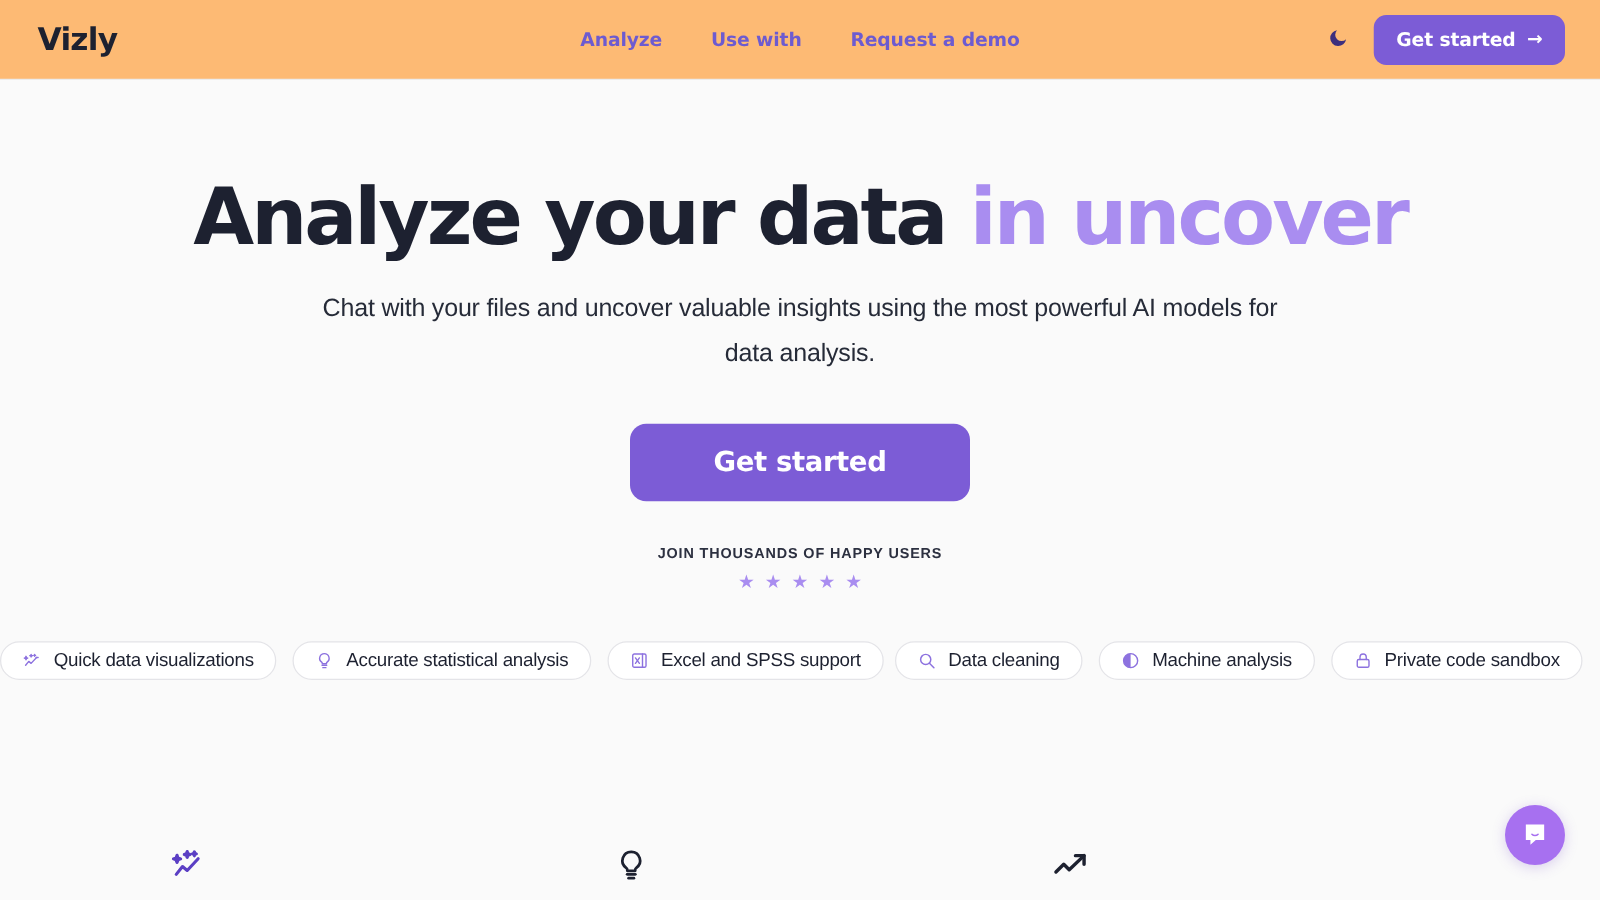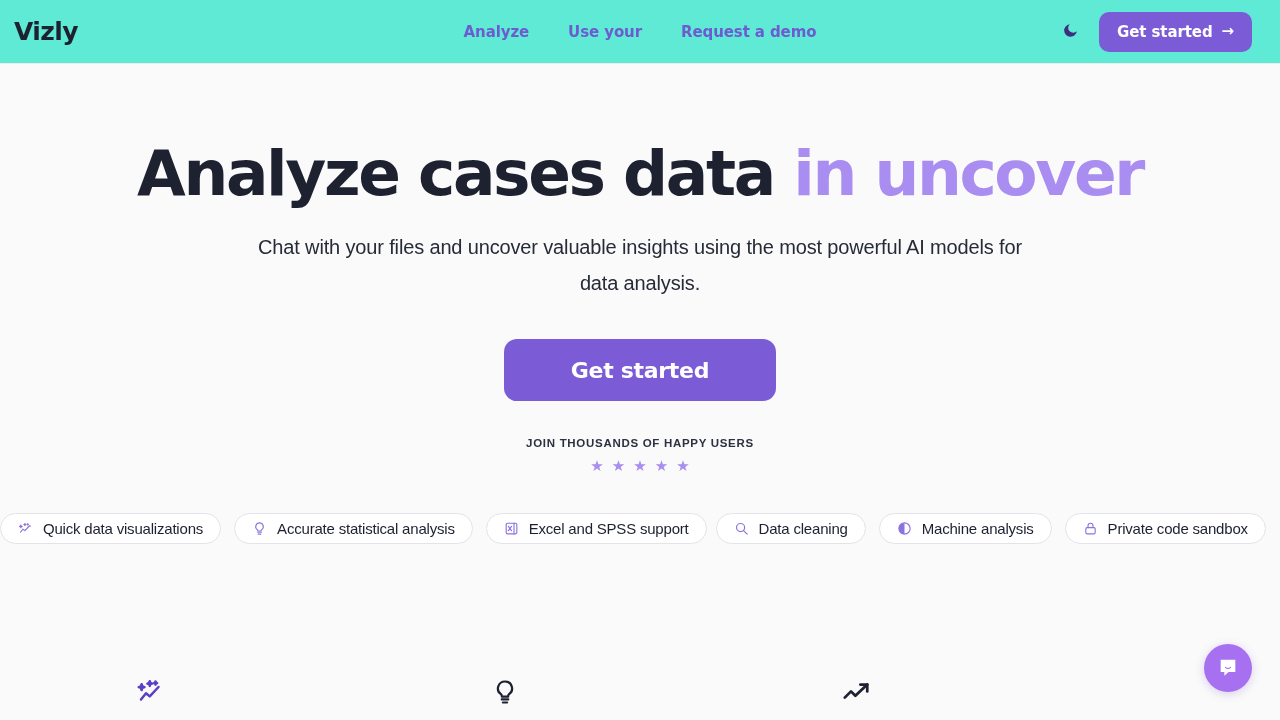--- a/index.html
+++ b/index.html
@@ -14,25 +14,25 @@
     font-family: "Liberation Sans", sans-serif;
     background: #fafafa;
     color: #1f2333;
     position: relative;
   }
 
   
   .header {
     height: 64px;
     width: 100%;
-    background: #5eead4;
+    background: #fdba74;
     border-bottom: 1px solid #ececec;
     display: flex;
     align-items: center;
-    padding: 0 28px 0 14px;
+    padding: 0 28px 0 30px;
     position: relative;
   }
 
   .logo {
     font-size: 25px;
     font-weight: 700;
     letter-spacing: -0.6px;
     color: #1d2130;
     font-family: "DejaVu Sans", sans-serif;
   }
@@ -225,21 +225,21 @@
   }
 </style>
 </head>
 <body>
 
 <header class="header">
   <div class="logo">Vizly</div>
 
   <nav class="nav">
     <a class="nav-link" href="#">Analyze</a>
-    <a class="nav-link" href="#">Use your</a>
+    <a class="nav-link" href="#">Use with</a>
     <a class="nav-link" href="#">Request a demo</a>
   </nav>
 
   <div class="header-right">
     <button class="theme-toggle">
       <span>
         <svg width="17" height="17" viewBox="0 0 24 24" fill="currentColor" aria-hidden="true">
           <path d="M21 13.2A9 9 0 1 1 10.8 3a7.2 7.2 0 0 0 10.2 10.2z"></path>
         </svg>
       </span>
@@ -247,21 +247,21 @@
     <button class="btn-nav-cta">
       <span>Get started</span>
       <span class="arrow">→</span>
     </button>
   </div>
 </header>
 
 <main class="hero">
 
   <h1 class="headline">
-    <span>Analyze cases data</span>
+    <span>Analyze your data</span>
     <span class="accent">in uncover</span>
   </h1>
 
   <p class="subhead">Chat with your files and uncover valuable insights using the most powerful AI models for data analysis.</p>
 
   <div class="cta-wrap">
     <button class="btn-hero">Get started</button>
   </div>
 
   <div class="social-proof">

